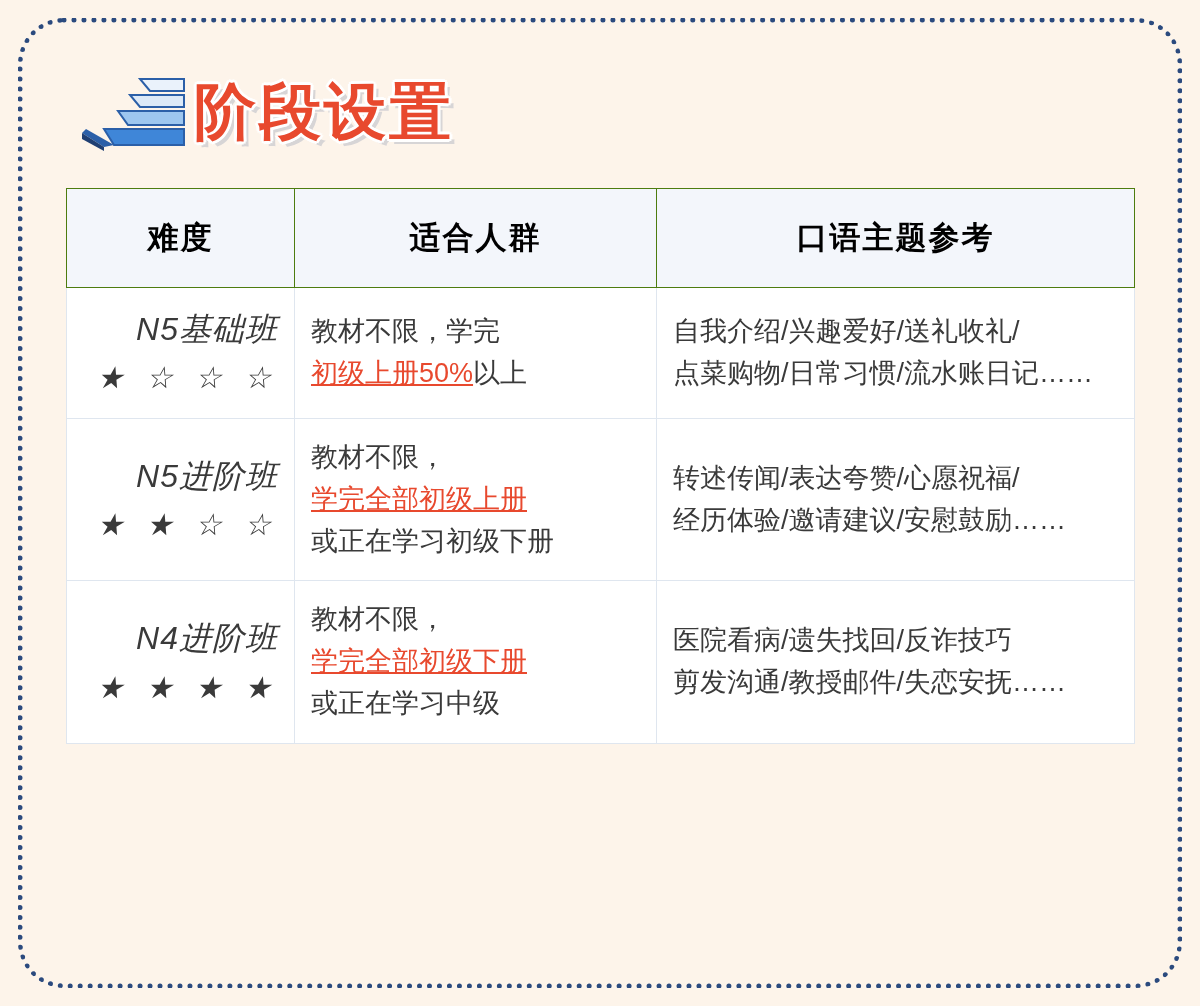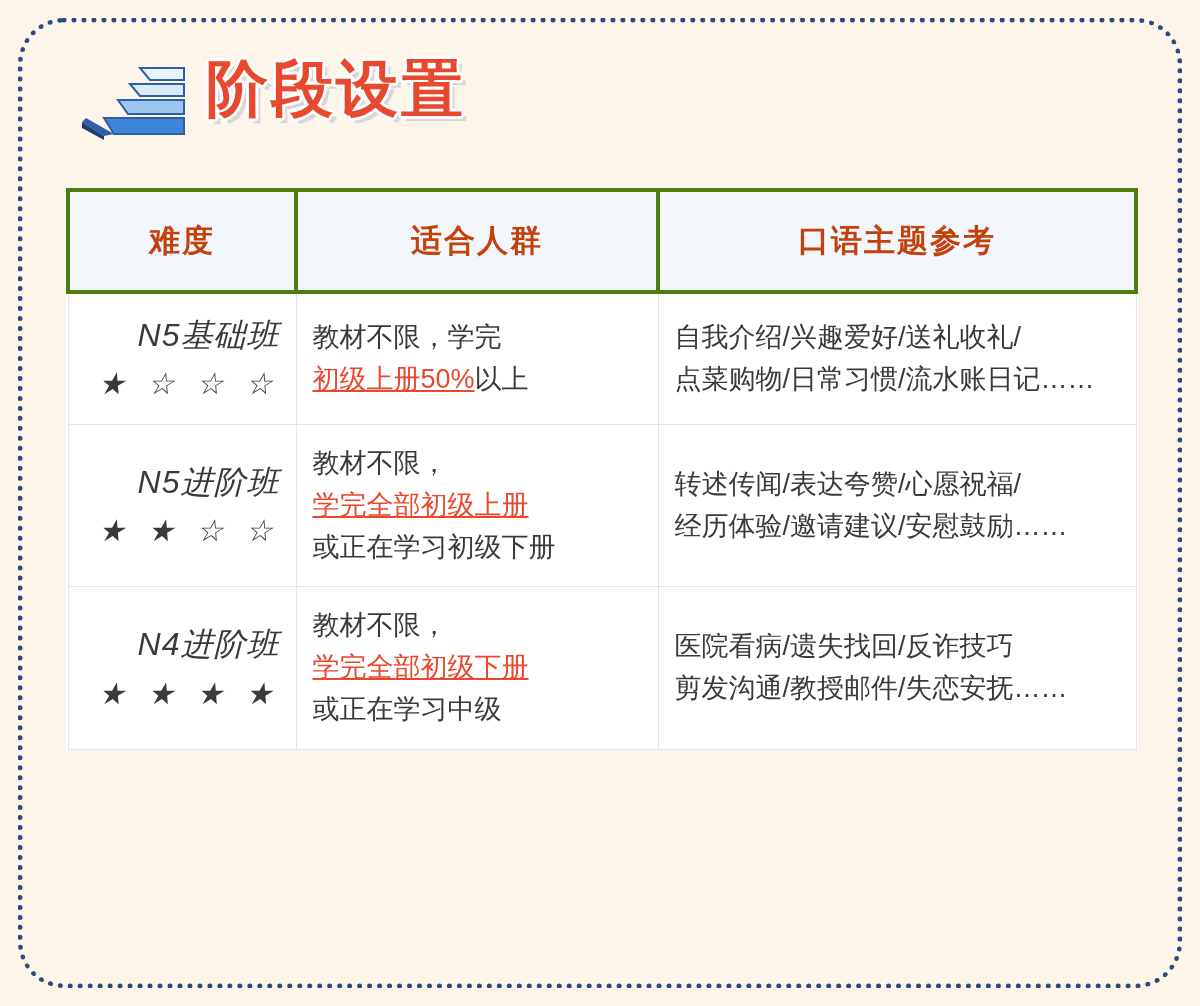--- a/index.html
+++ b/index.html
@@ -30,21 +30,22 @@
     border-radius: 46px;
     box-sizing: border-box;
     pointer-events: none;
   }
   .content {
     position: relative;
     padding: 40px 48px 0 48px;
   }
   .title-row {
     display: flex;
-    gap: 18px;
+    align-items: center;
+    gap: 6px;
     padding-left: 14px;
     height: 108px;
   }
   .stairs-icon {
     width: 108px;
     height: 86px;
     flex: 0 0 auto;
   }
   .title-text {
     font-family: "DejaVu Sans", sans-serif;
@@ -65,26 +66,26 @@
     border-collapse: collapse;
     table-layout: fixed;
     background: #ffffff;
   }
   table.stage-table col.c1 { width: 228px; }
   table.stage-table col.c2 { width: 362px; }
   table.stage-table col.c3 { width: 478px; }
 
   table.stage-table thead th {
     background: #f3f6fb;
-    color: #c2410c;
+    color: #000000;
     font-family: "DejaVu Sans", sans-serif;
     font-weight: bold;
     font-size: 31px;
     height: 96px;
-    border: 4px solid #4d7c0f;
+    border: 1px solid #4d7c0f;
     text-align: center;
     letter-spacing: 2px;
   }
   table.stage-table tbody td {
     border: 1px solid #dfe6ef;
     vertical-align: middle;
     padding: 18px 16px;
     background: #ffffff;
   }
   td.level-cell {

